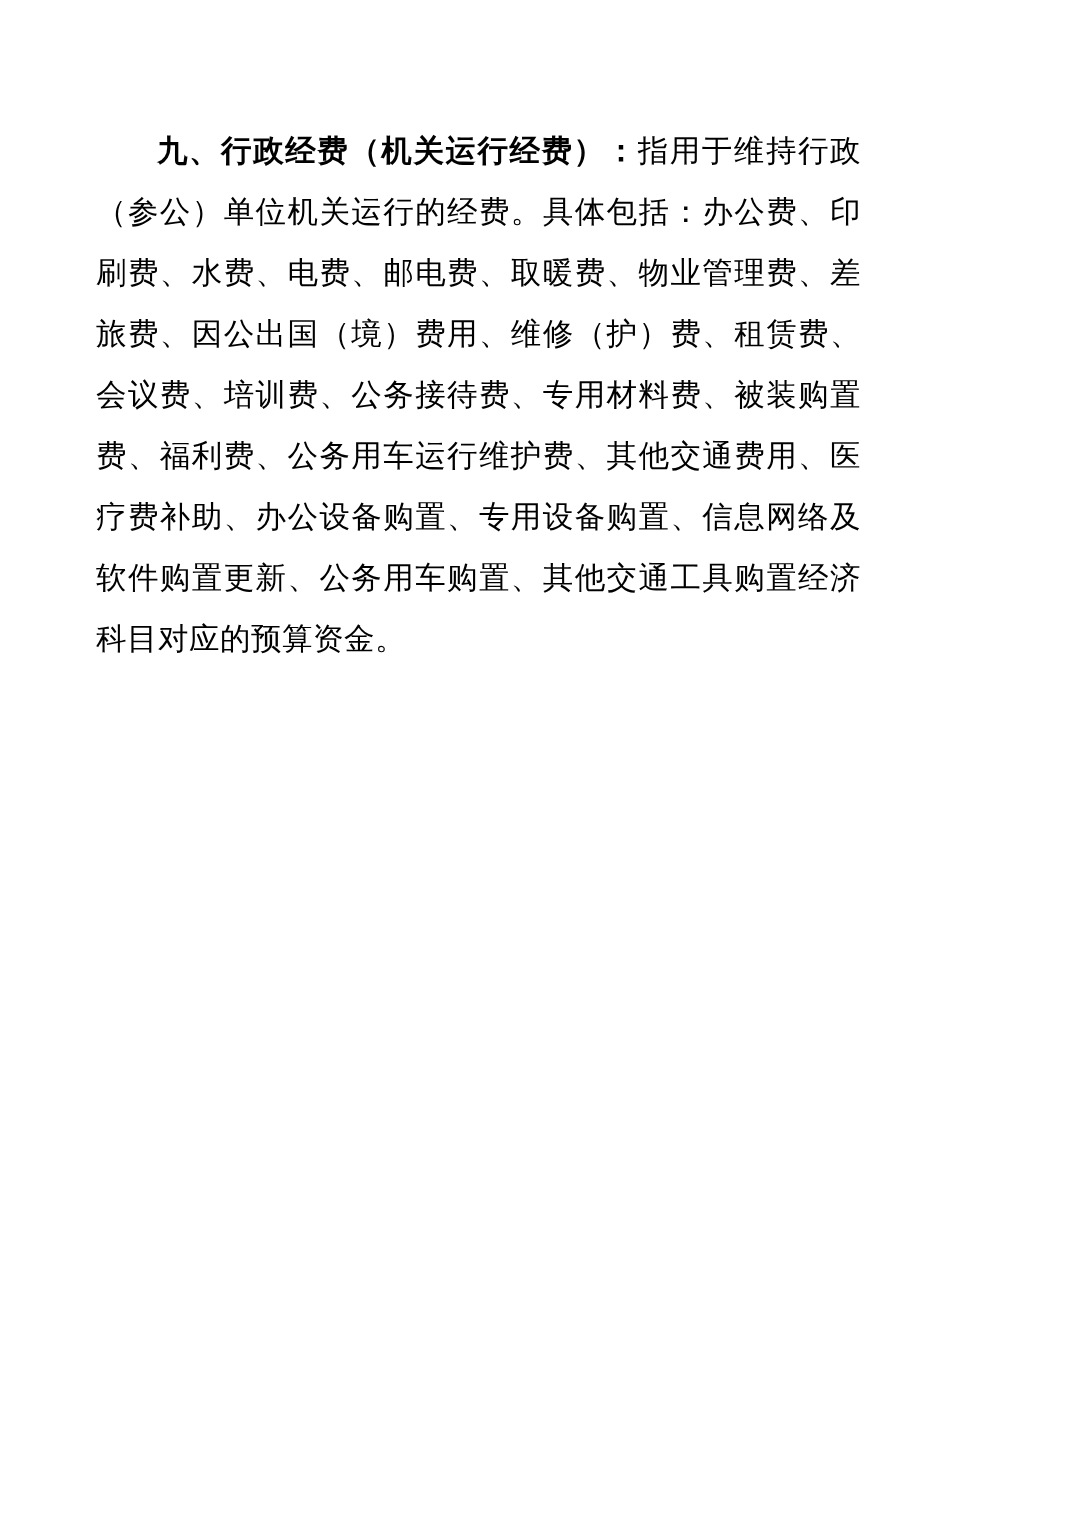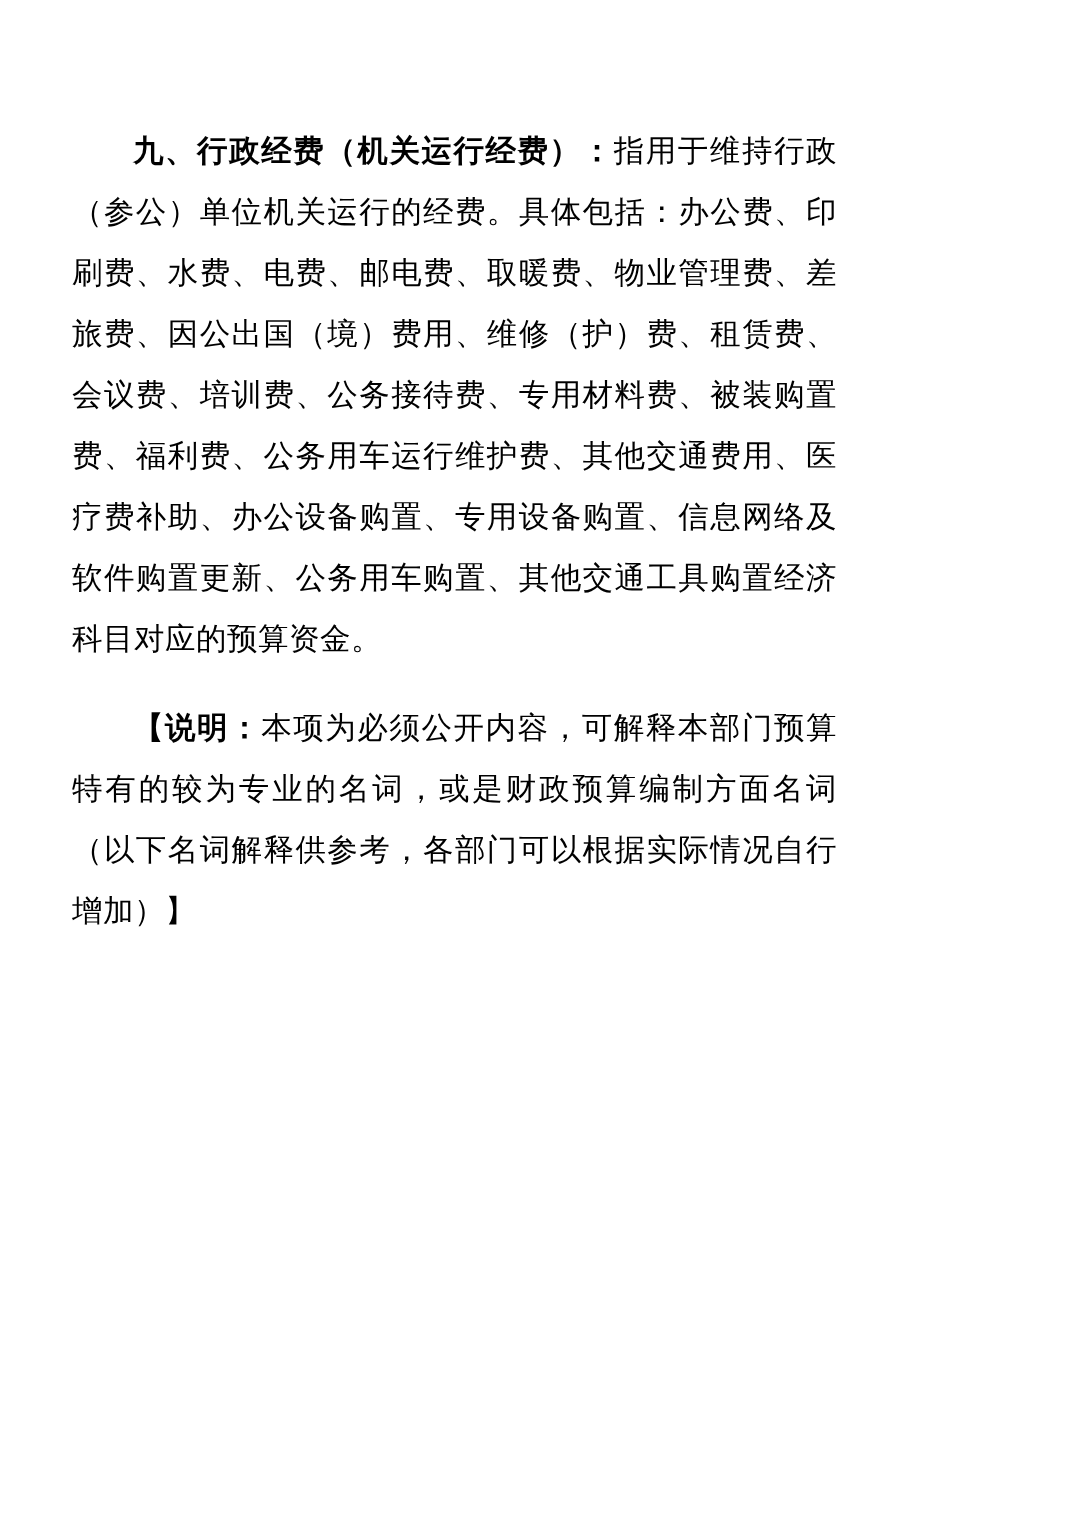--- a/index.html
+++ b/index.html
@@ -12,21 +12,21 @@
     height: 1527px;
     font-family: "DejaVu Serif", "Liberation Serif", serif;
     color: #000000;
     overflow: hidden;
   }
   .page {
     position: relative;
     width: 1080px;
     height: 1327px;
     box-sizing: border-box;
-    padding: 120px 148px 60px 72px;
+    padding: 120px 148px 60px 96px;
   }
   .doc-body {
     width: 765px;
   }
   .para {
     margin: 0 0 10px 0;
     font-size: 30.5px;
     line-height: 61px;
     text-align: justify;
     text-justify: inter-ideograph;
@@ -43,16 +43,15 @@
 </style>
 </head>
 <body>
 
 <div class="page">
   <div class="doc-body">
 
     <p class="para"><span class="lead">九、行政经费（机关运行经费）：</span><span>指用于维持行政（参公）单位机关运行的经费。具体包括：办公费、印刷费、水费、电费、邮电费、取暖费、物业管理费、差旅费、因公出国（境）费用、维修（护）费、租赁费、会议费、培训费、公务接待费、专用材料费、被装购置费、福利费、公务用车运行维护费、其他交通费用、医疗费补助、办公设备购置、专用设备购置、信息网络及软件购置更新、公务用车购置、其他交通工具购置经济科目对应的预算资金。</span></p>
 
 
-    <p class="para para-note"><span class="lead">【说明：</span><span>本项为必须公开内容，可解释本部门预算特有的较为专业的名词，或是财政预算编制方面名词（以下名词解释供参考，各部门可以根据实际情况自行增加）】</span></p>
 
   </div>
 </div>
 
 </body></html>

